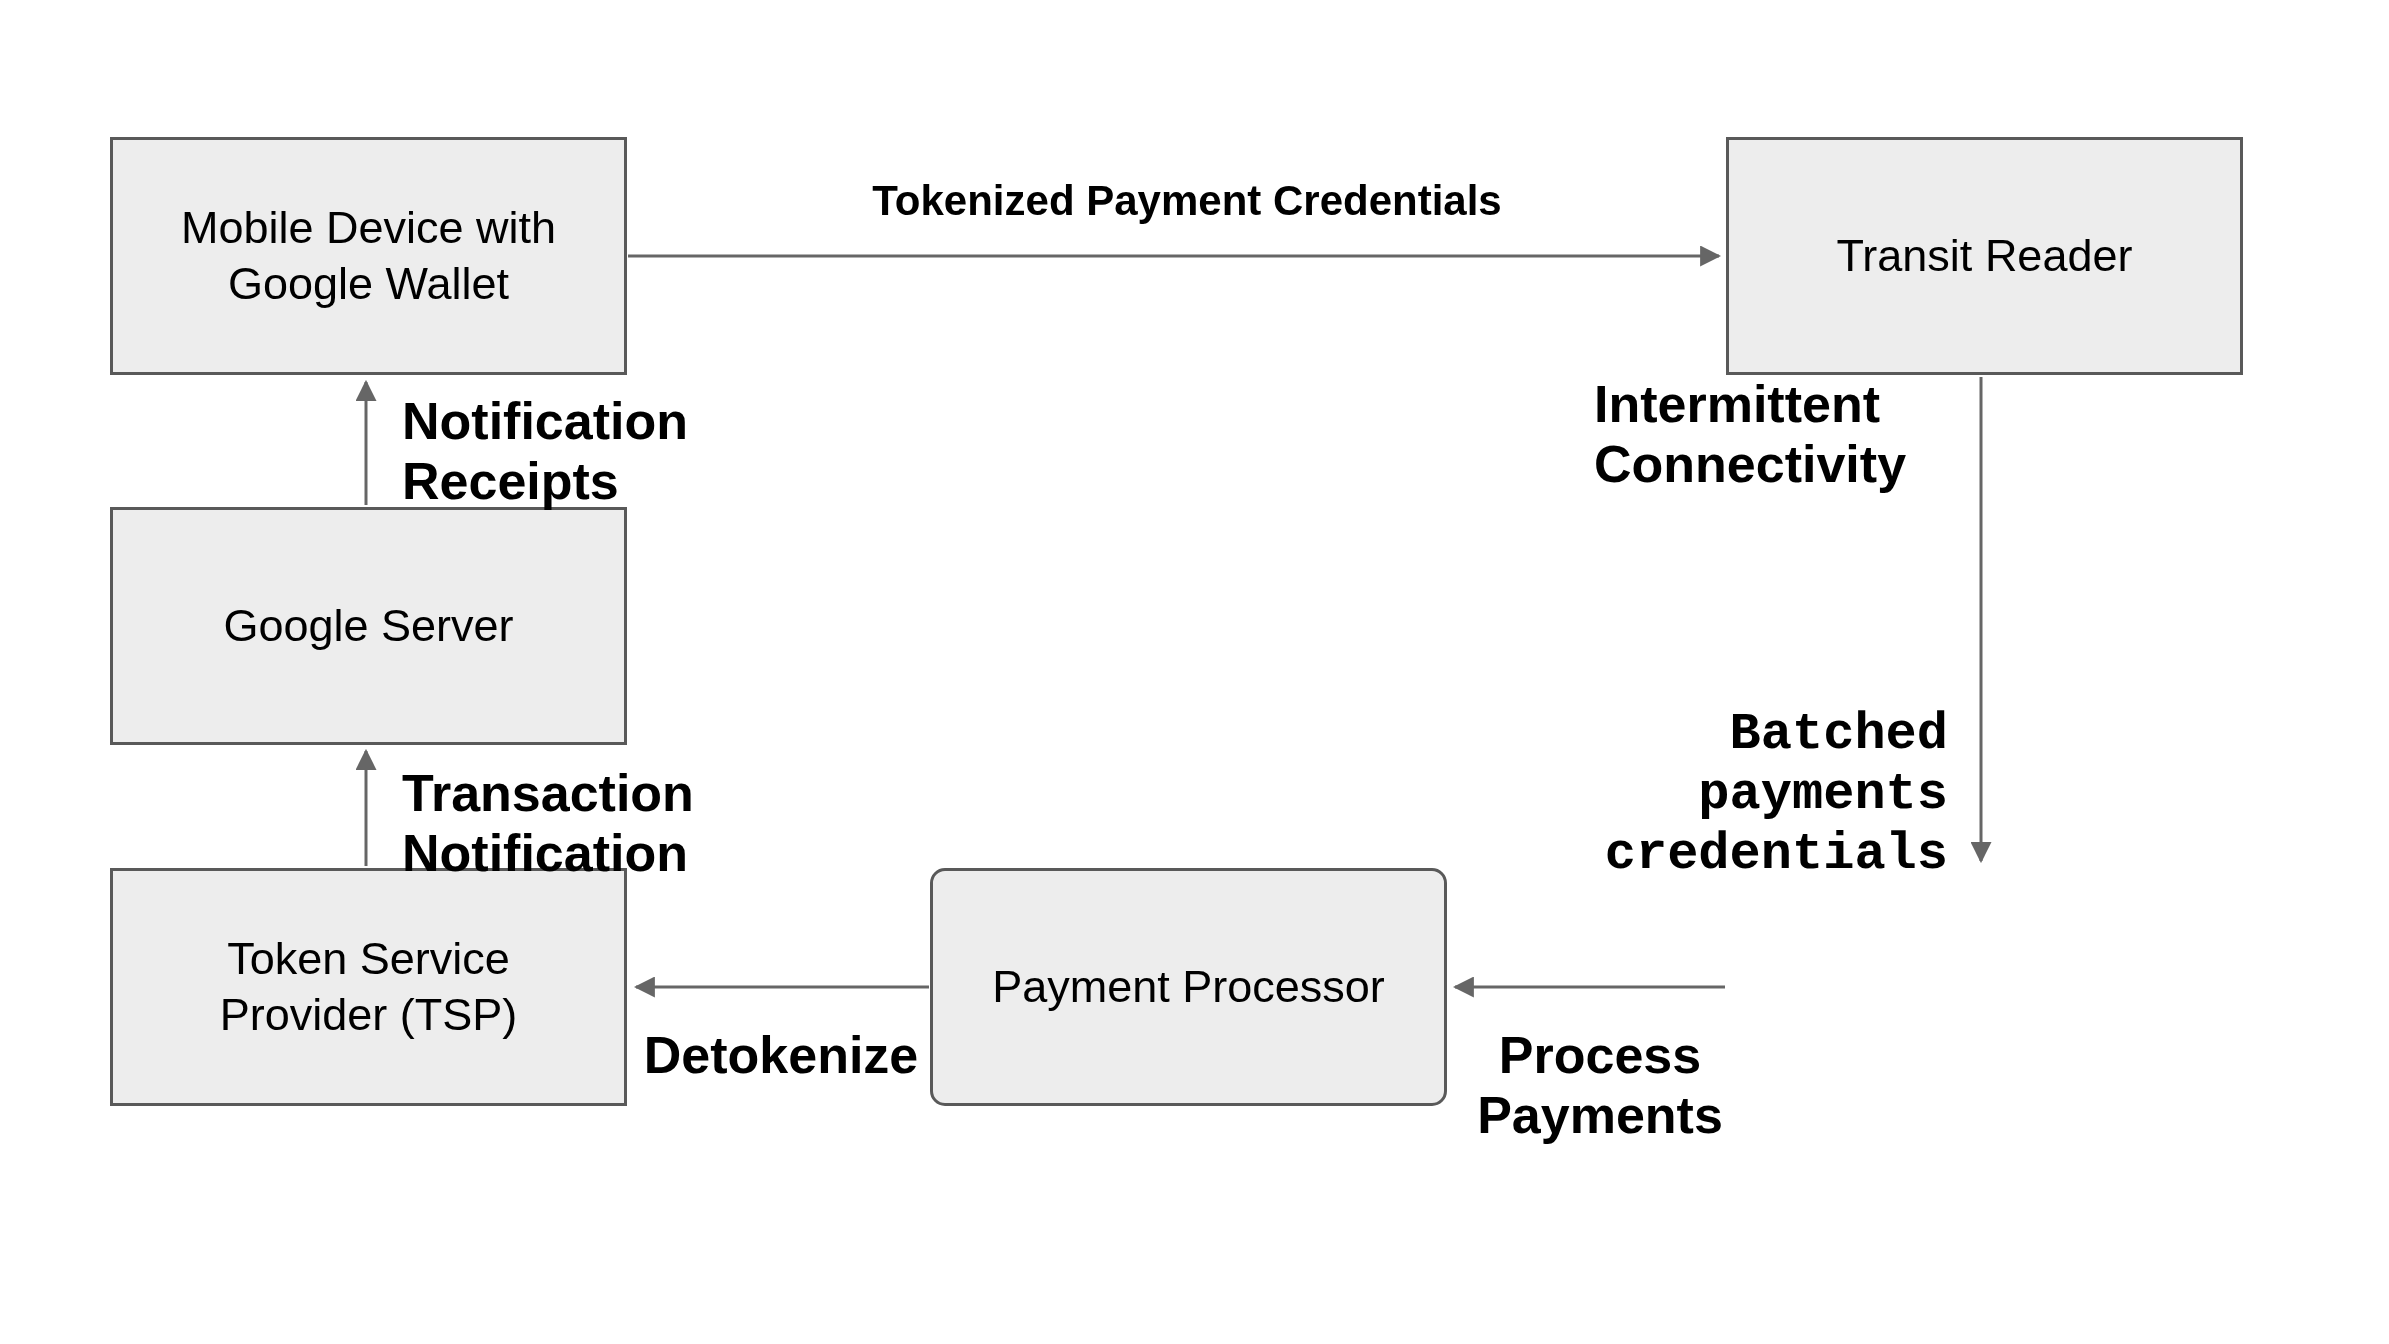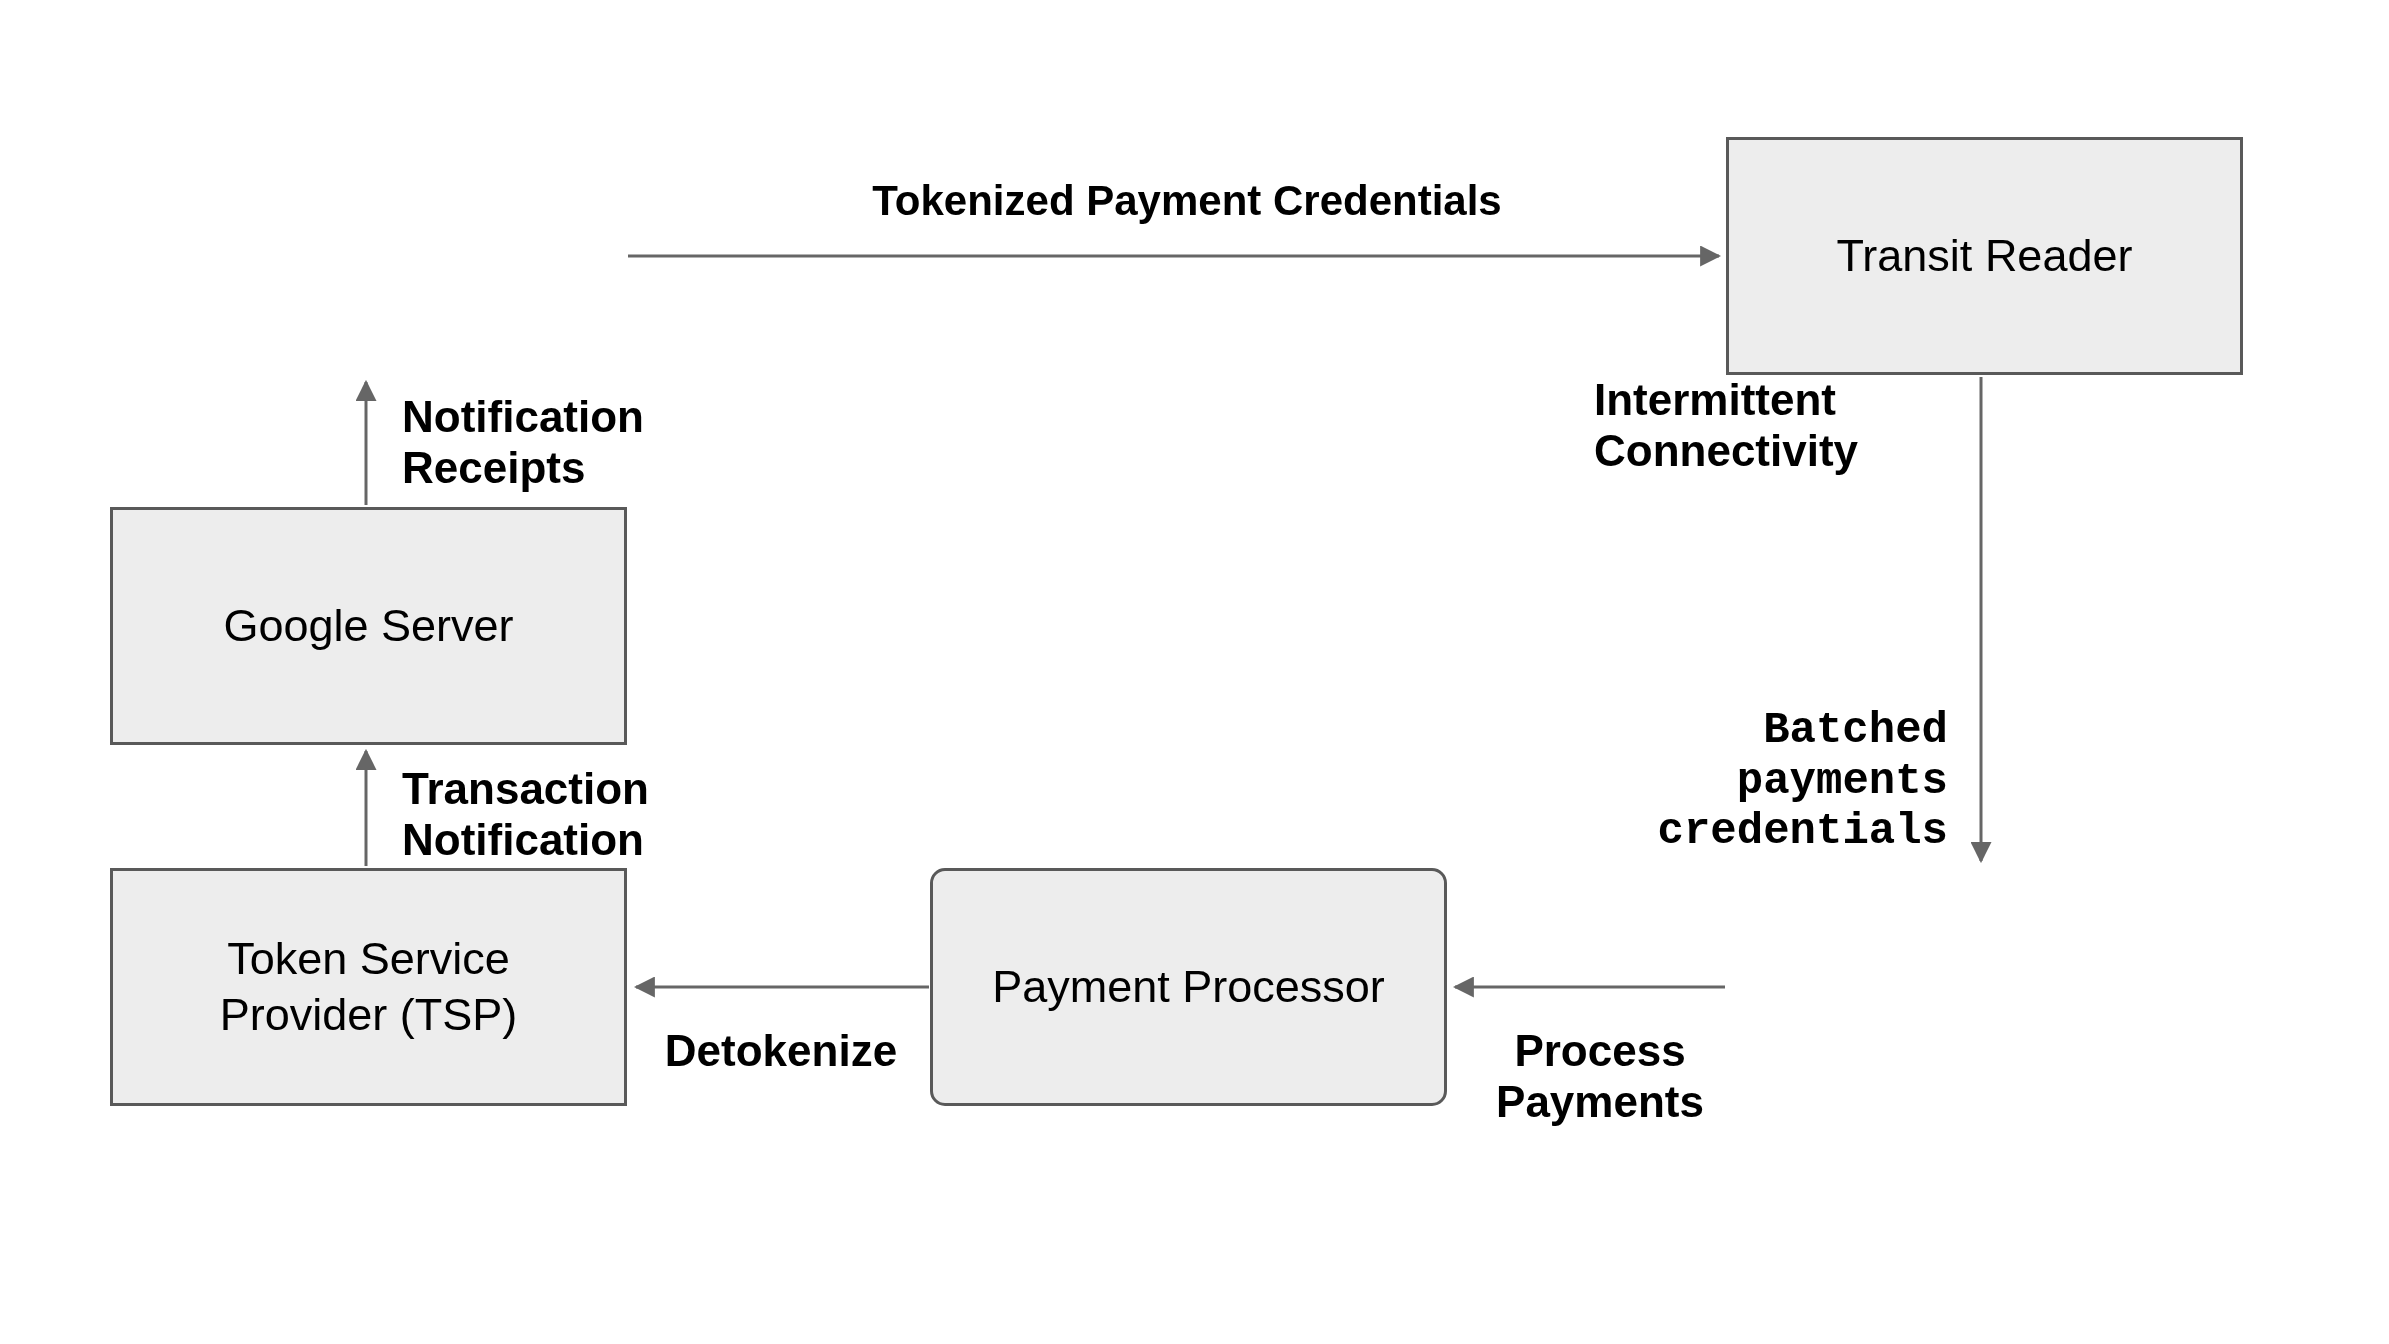--- a/index.html
+++ b/index.html
@@ -41,21 +41,21 @@
   .node-mobile-device      { left: 110px;  top: 137px; }
   .node-transit-reader     { left: 1726px; top: 137px; }
   .node-google-server      { left: 110px;  top: 507px; }
   .node-tsp                { left: 110px;  top: 868px; }
   .node-payment-processor  { left: 930px;  top: 868px; border-radius: 15px; }
   .node-transit-server     { left: 1726px; top: 868px; }
 
   .edge-label {
     position: absolute;
     font-weight: bold;
-    font-size: 44px;
+    font-size: 52px;
     line-height: 1.15;
     color: #000000;
     white-space: pre-line;
   }
   .label-tokenized {
     left: 837px; top: 176px; width: 700px;
     text-align: center;
     font-size: 42px;
     line-height: 1.2;
   }
@@ -78,20 +78,24 @@
       </marker>
     </defs>
     <line x1="628" y1="256" x2="1719" y2="256" stroke="#666666" stroke-width="3" marker-end="url(#arrowhead)"></line>
     <line x1="1981" y1="377" x2="1981" y2="861" stroke="#666666" stroke-width="3" marker-end="url(#arrowhead)"></line>
     <line x1="366" y1="505" x2="366" y2="382" stroke="#666666" stroke-width="3" marker-end="url(#arrowhead)"></line>
     <line x1="366" y1="866" x2="366" y2="751" stroke="#666666" stroke-width="3" marker-end="url(#arrowhead)"></line>
     <line x1="1725" y1="987" x2="1455" y2="987" stroke="#666666" stroke-width="3" marker-end="url(#arrowhead)"></line>
     <line x1="929" y1="987" x2="636" y2="987" stroke="#666666" stroke-width="3" marker-end="url(#arrowhead)"></line>
   </svg>
 
+  <div class="node node-mobile-device">
+    <span>Mobile Device with
+Google Wallet</span>
+  </div>
 
   <div class="node node-transit-reader">
     <span>Transit Reader</span>
   </div>
 
   <div class="node node-google-server">
     <span>Google Server</span>
   </div>
 
   <div class="node node-tsp">

